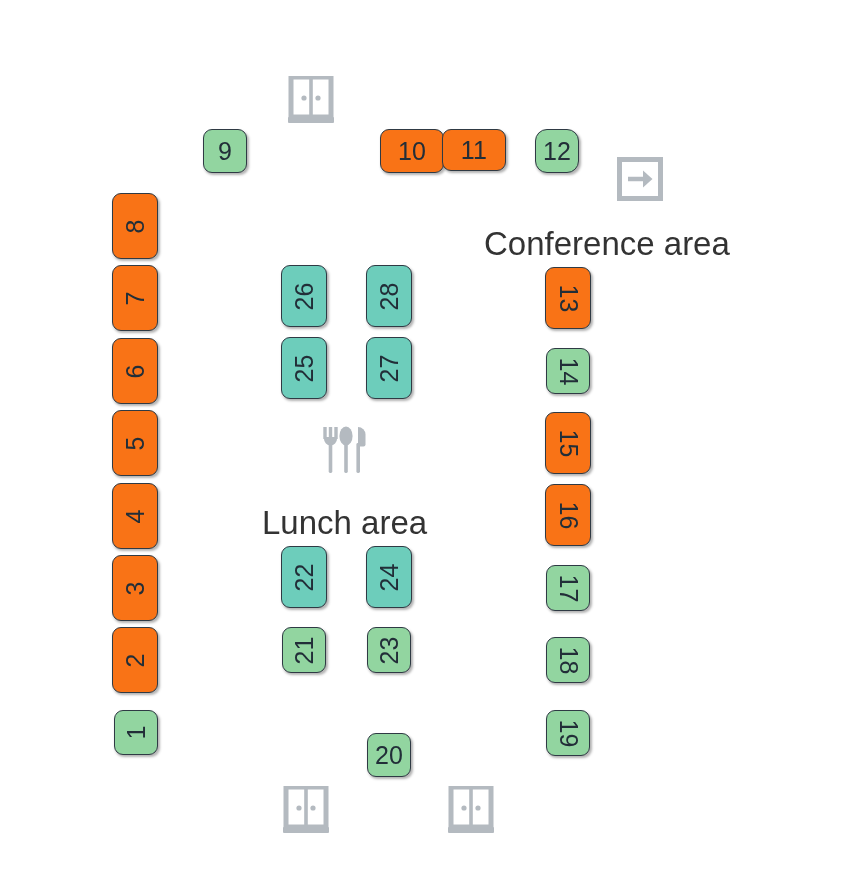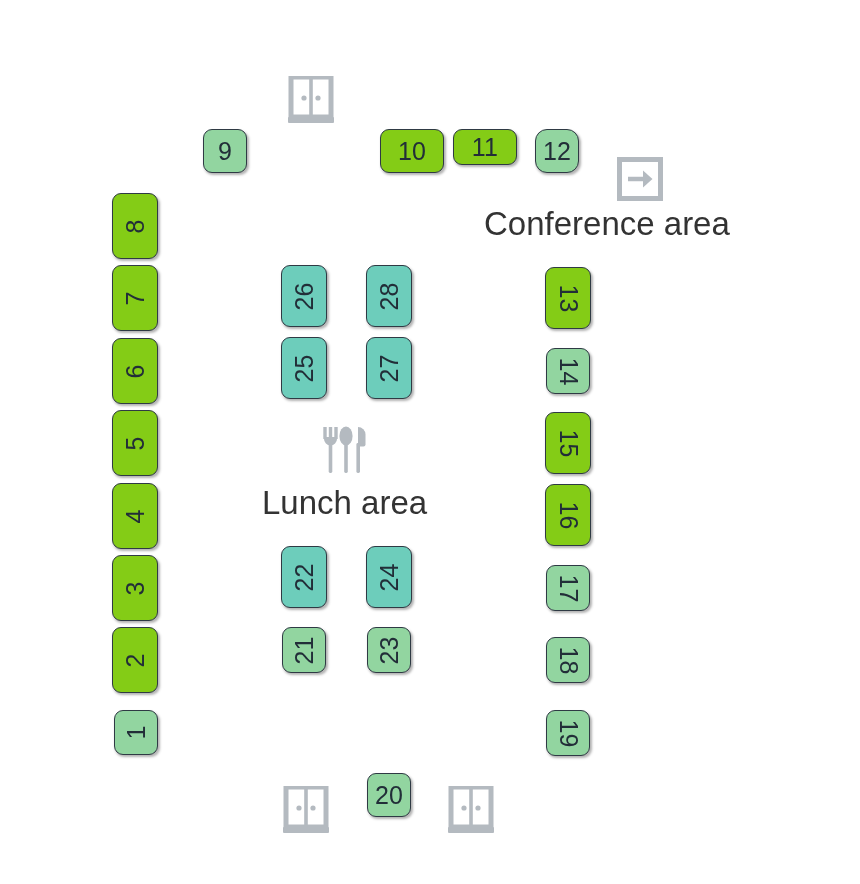--- a/index.html
+++ b/index.html
@@ -35,31 +35,32 @@
     user-select: none;
   }
   .booth .num {
     display: block;
     white-space: nowrap;
   }
   .rot-ccw .num { transform: rotate(-90deg); }
   .rot-cw  .num { transform: rotate(90deg); }
   .rot-none .num { transform: none; }
 
-  .fill-blue  { background: #84cc16; }
+  .fill-blue  { background: #f97316; }
   .fill-green { background: #92d5a0; }
   .fill-teal  { background: #6dcdbb; }
 
   .area-label {
     position: absolute;
     color: #333333;
     font-family: "Liberation Sans", sans-serif;
     font-weight: 400;
     white-space: nowrap;
     user-select: none;
+    margin-top: 20px;
   }
 
   .icon {
     position: absolute;
     display: block;
   }
   .icon svg { display: block; }
 </style>
 </head>
 <body>
@@ -89,21 +90,21 @@
       </div>
       <div class="booth fill-blue rot-ccw" style="left: 112px; top: 193px; width: 46px; height: 66px;">
         <span class="num">8</span>
       </div>
       <div class="booth fill-green rot-none" style="left: 203px; top: 129px; width: 44px; height: 44px;">
         <span class="num">9</span>
       </div>
       <div class="booth fill-blue rot-none" style="left: 380px; top: 129px; width: 64px; height: 44px;">
         <span class="num">10</span>
       </div>
-      <div class="booth fill-blue rot-none" style="left: 453px; top: 129px; width: 64px; height: 36px;">
+      <div class="booth fill-blue rot-none" style="left: 442px; top: 129px; width: 64px; height: 42px;">
         <span class="num">11</span>
       </div>
       <div class="booth fill-green rot-none" style="left: 535px; top: 129px; width: 44px; height: 44px; border-radius: 12px;">
         <span class="num">12</span>
       </div>
       <div class="booth fill-blue rot-cw" style="left: 545px; top: 267px; width: 46px; height: 62px;">
         <span class="num">13</span>
       </div>
       <div class="booth fill-green rot-cw" style="left: 546px; top: 348px; width: 44px; height: 46px;">
         <span class="num">14</span>
@@ -116,21 +117,21 @@
       </div>
       <div class="booth fill-green rot-cw" style="left: 546px; top: 565px; width: 44px; height: 46px;">
         <span class="num">17</span>
       </div>
       <div class="booth fill-green rot-cw" style="left: 546px; top: 637px; width: 44px; height: 46px;">
         <span class="num">18</span>
       </div>
       <div class="booth fill-green rot-cw" style="left: 546px; top: 710px; width: 44px; height: 46px;">
         <span class="num">19</span>
       </div>
-      <div class="booth fill-green rot-none" style="left: 367px; top: 733px; width: 44px; height: 44px; margin-top: 40px;">
+      <div class="booth fill-green rot-none" style="left: 367px; top: 733px; width: 44px; height: 44px;">
         <span class="num">20</span>
       </div>
       <div class="booth fill-green rot-ccw" style="left: 282px; top: 627px; width: 44px; height: 46px;">
         <span class="num">21</span>
       </div>
       <div class="booth fill-teal rot-ccw" style="left: 281px; top: 546px; width: 46px; height: 62px;">
         <span class="num">22</span>
       </div>
       <div class="booth fill-green rot-ccw" style="left: 367px; top: 627px; width: 44px; height: 46px;">
         <span class="num">23</span>

